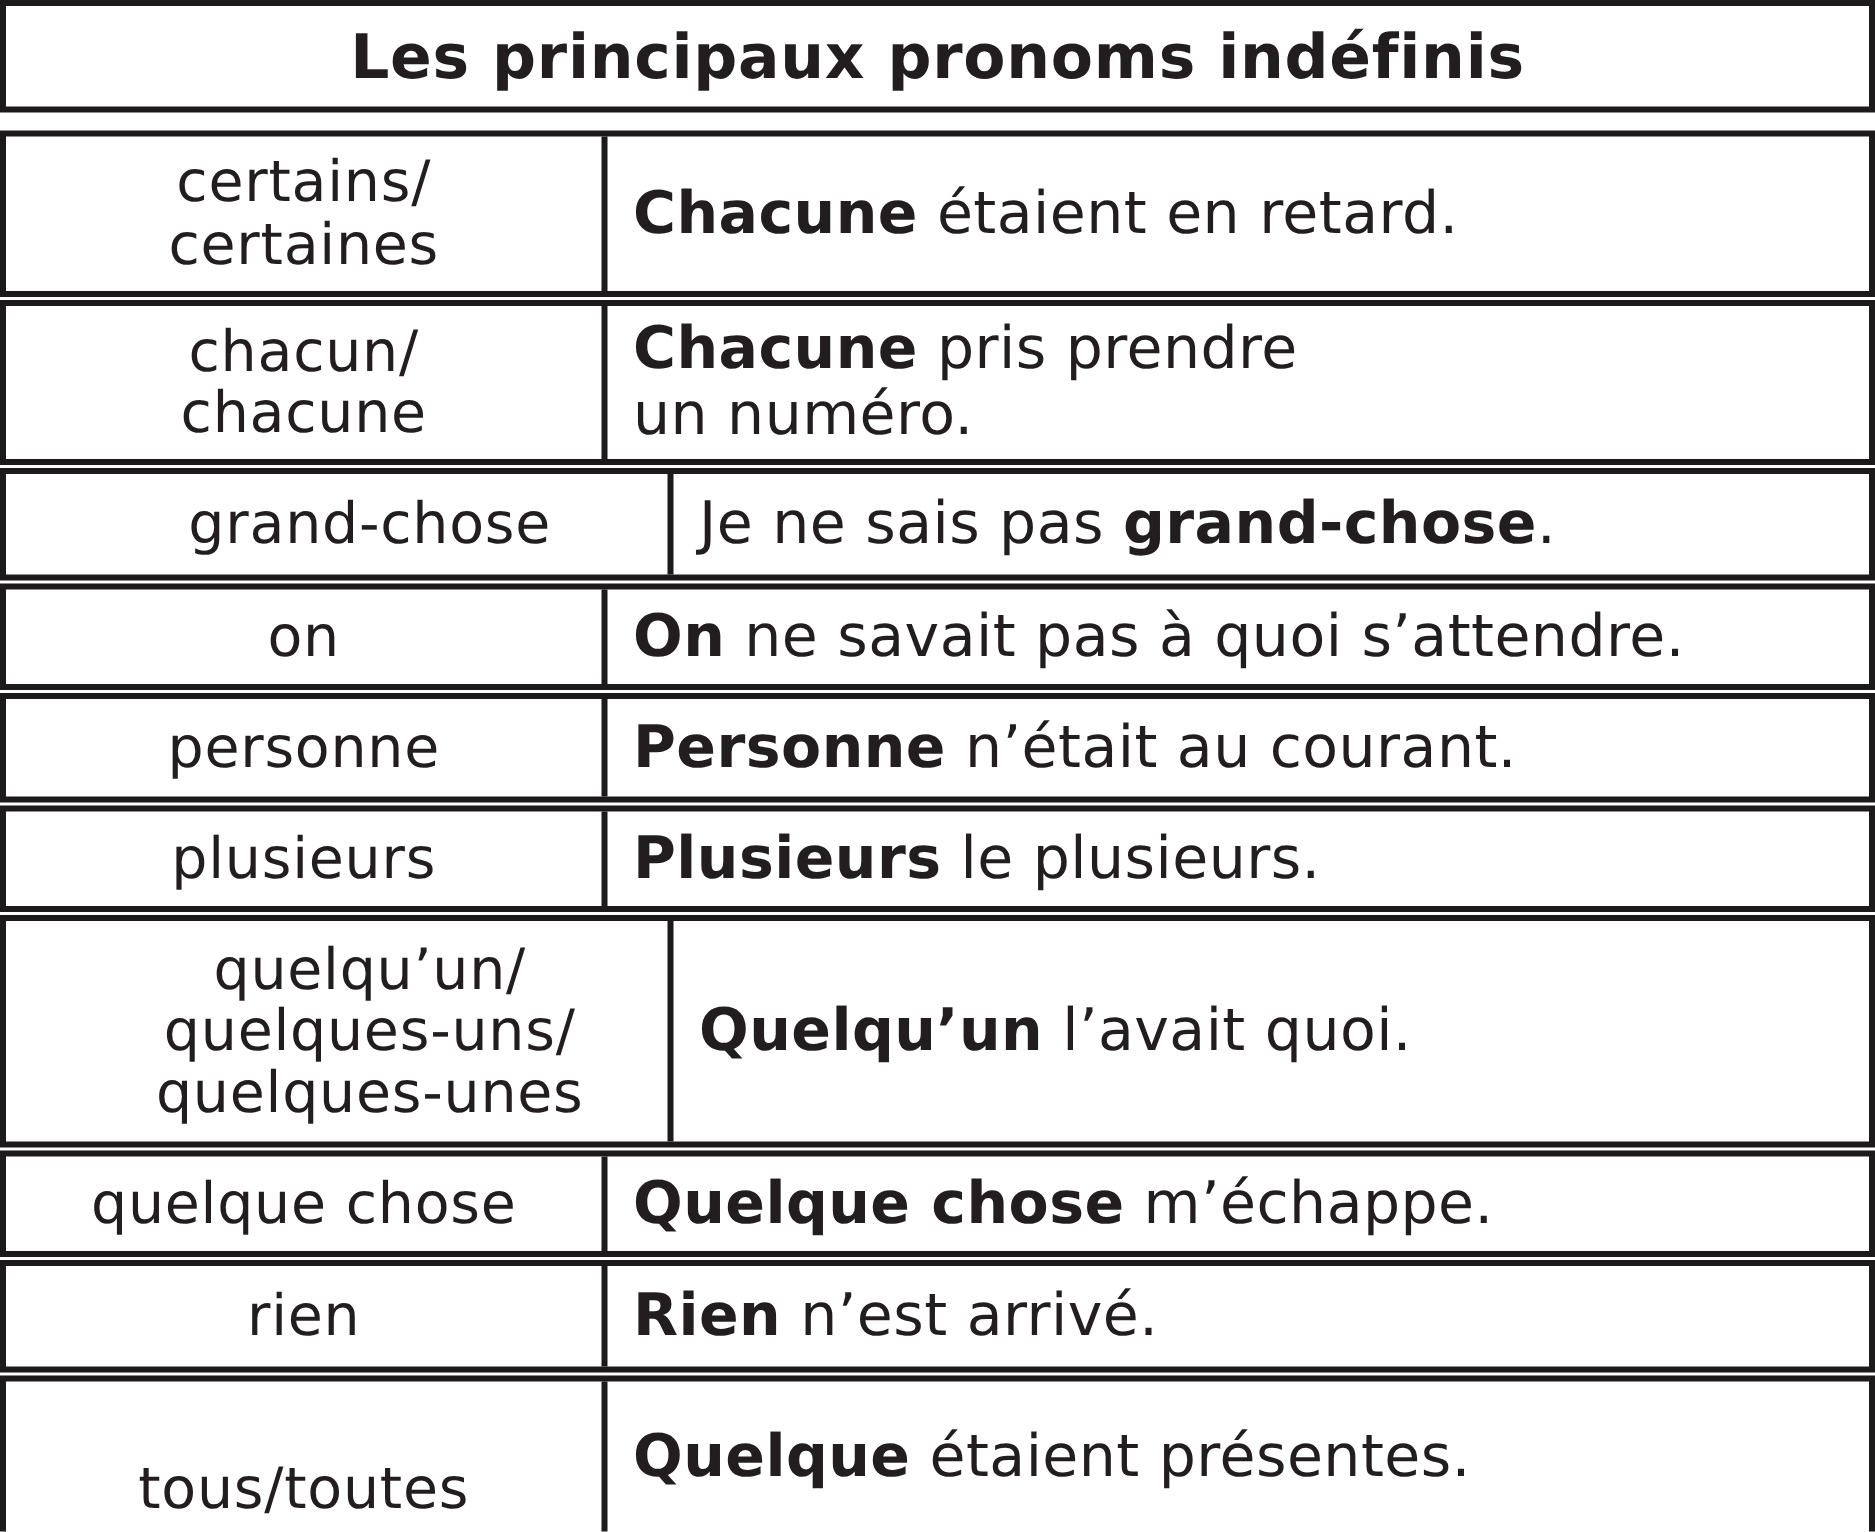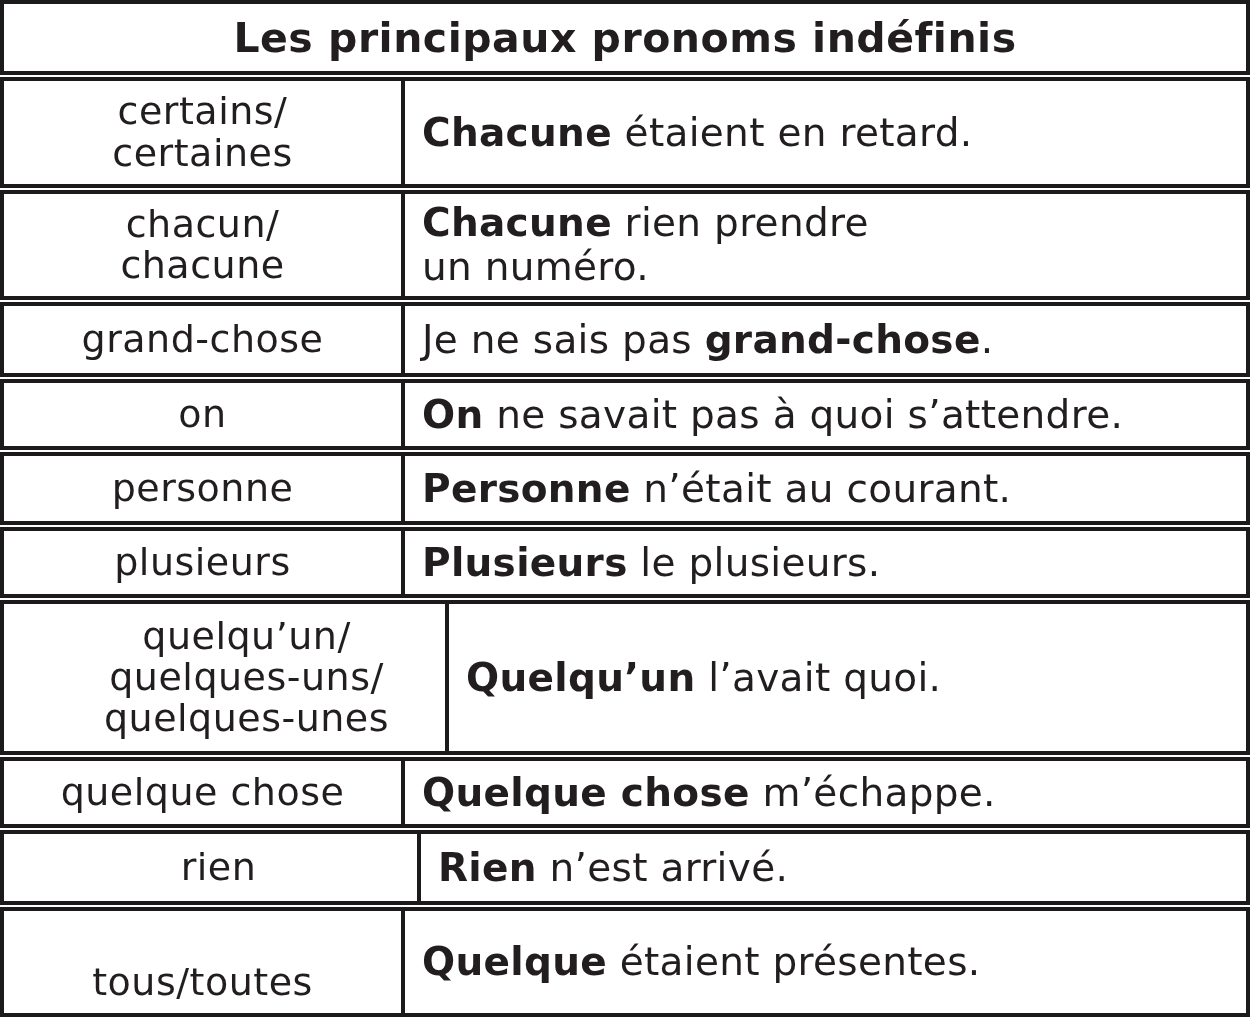--- a/index.html
+++ b/index.html
@@ -12,21 +12,21 @@
     height: 1021px;
     font-family: "DejaVu Sans", "Liberation Sans", sans-serif;
     color: #221e1f;
   }
   .table {
     box-sizing: border-box;
     width: 1250px;
     height: 1021px;
     display: flex;
     flex-direction: column;
-    gap: 2px;
+    gap: 12px;
     background: #ffffff;
   }
   .box {
     box-sizing: border-box;
     border: 4px solid #1d1a1b;
     background: #ffffff;
     flex: 0 0 auto;
   }
   .header {
     min-height: 75px;
@@ -36,27 +36,27 @@
     font-weight: 700;
     font-size: 41px;
     letter-spacing: 0.5px;
   }
   .row {
     display: flex;
     align-items: stretch;
   }
   #rows .row:nth-child(1)  { min-height: 111px; }
   #rows .row:nth-child(2)  { min-height: 110px; }
-  #rows .row:nth-child(3)  { min-height: 75px;  }
+  #rows .row:nth-child(3)  { min-height: 75px; padding-left: 44px;  }
   #rows .row:nth-child(4)  { min-height: 71px;  }
   #rows .row:nth-child(5)  { min-height: 73px;  }
   #rows .row:nth-child(6)  { min-height: 71px;  }
   #rows .row:nth-child(7)  { min-height: 155px; padding-left: 44px; }
   #rows .row:nth-child(8)  { min-height: 71px;  }
-  #rows .row:nth-child(9)  { min-height: 75px; padding-left: 16px;  }
+  #rows .row:nth-child(9)  { min-height: 75px;  }
   #rows .row:nth-child(10) { min-height: 110px; }
   .cell-left {
     box-sizing: border-box;
     width: 401px;
     border-right: 4px solid #1d1a1b;
     display: flex;
     align-items: center;
     justify-content: center;
     text-align: center;
     font-size: 38px;
@@ -88,21 +88,21 @@
         </div>
         <div class="cell-right">
           <div><span class="bold">Chacune</span><span class=""> étaient en retard.</span></div>
         </div>
       </div>
       <div class="box row">
         <div class="cell-left">
           <div><span>chacun/</span><br><span>chacune</span></div>
         </div>
         <div class="cell-right">
-          <div><span class="bold">Chacune</span><span class=""> rien prendre</span><br><span class="">un numéro.</span></div>
+          <div><span class="bold">Chacune</span><span class=""> pris prendre</span><br><span class="">un numéro.</span></div>
         </div>
       </div>
       <div class="box row">
         <div class="cell-left">
           <div><span>grand-chose</span></div>
         </div>
         <div class="cell-right">
           <div><span class="">Je ne sais pas </span><span class="bold">grand-chose</span><span class="">.</span></div>
         </div>
       </div>

